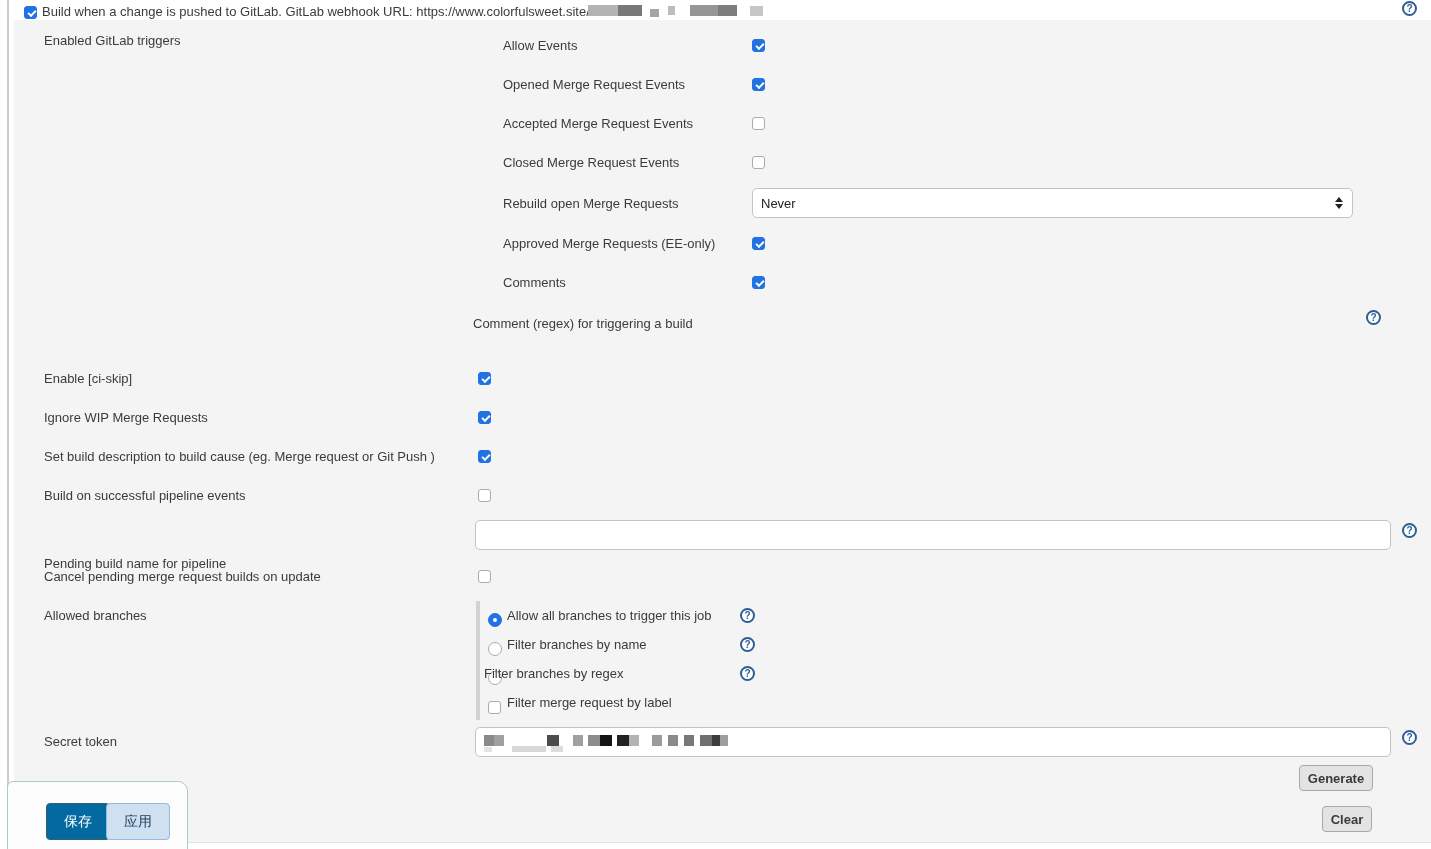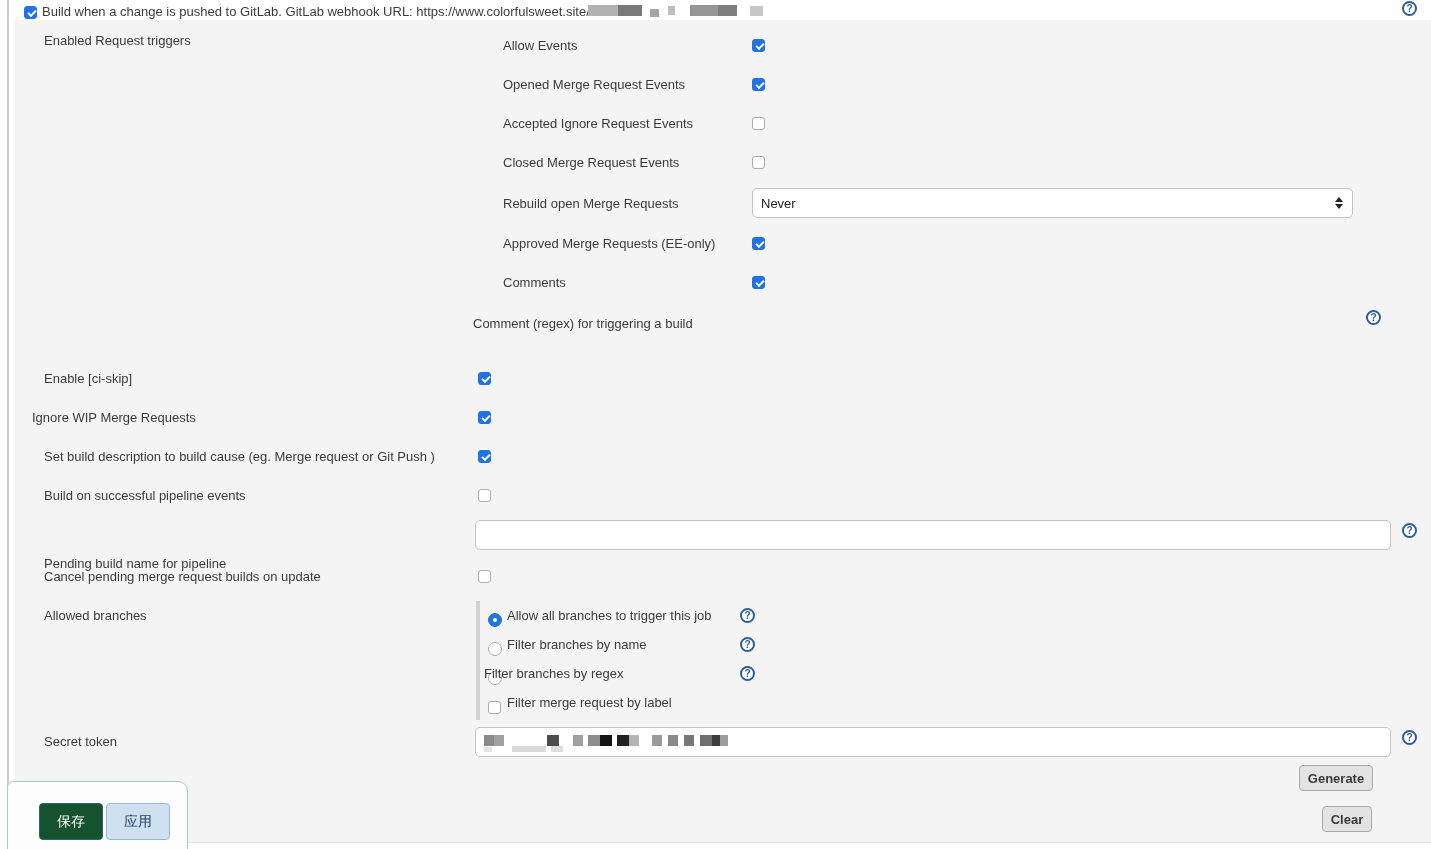--- a/index.html
+++ b/index.html
@@ -42,21 +42,21 @@
   .spin .up { border-bottom:5px solid #222; }
   .spin .dn { border-top:5px solid #222; }
 
   
   .btn-gray { position:absolute; background:#e3e3e3; border:1px solid #a9a9a9; border-radius:4px;
               font-weight:bold; font-size:13px; color:#3a3a3a; display:flex; align-items:center; justify-content:center; cursor:pointer; }
 
   
   .footer-panel { position:absolute; left:7px; top:781px; width:181px; height:75px; background:#fcfdfc;
                   border:1px solid #a6cec0; border-radius:6px 10px 0 0; }
-  .btn-save  { position:absolute; left:31px; top:21px; width:64px; height:37px; background:#14532d; color:#fff;
+  .btn-save  { position:absolute; left:38px; top:21px; width:64px; height:37px; background:#0369a1; color:#fff;
                border:1px solid #35606e; border-radius:4px; font-size:14px; display:flex; align-items:center; justify-content:center; cursor:pointer; }
   .btn-apply { position:absolute; left:98px; top:21px; width:64px; height:37px; background:#cfe0f1; color:#20405f;
                border:1px solid #94badd; border-radius:4px; font-size:14px; display:flex; align-items:center; justify-content:center; cursor:pointer; }
 
   
   .rd { position:absolute; display:block; }
 </style>
 </head>
 <body>
 
@@ -71,29 +71,29 @@
 
   <span class="rd" style="left:588px; top:5px; width:30px; height:11px; background:#b3b3b3;"></span>
   <span class="rd" style="left:618px; top:5px; width:24px; height:11px; background:#787878;"></span>
   <span class="rd" style="left:650px; top:9px; width:9px;  height:8px;  background:#a5a5a5;"></span>
   <span class="rd" style="left:668px; top:6px; width:7px;  height:9px;  background:#bdbdbd;"></span>
   <span class="rd" style="left:690px; top:5px; width:28px; height:11px; background:#969696;"></span>
   <span class="rd" style="left:718px; top:5px; width:19px; height:11px; background:#7d7d7d;"></span>
   <span class="rd" style="left:750px; top:6px; width:13px; height:10px; background:#c6c6c6;"></span>
   <span class="help" style="left:1402px; top:1px;"></span>
 
-  <div class="lbl" style="left:44px; top:33px;">Enabled Request triggers</div>
+  <div class="lbl" style="left:44px; top:33px;">Enabled GitLab triggers</div>
 
   <div class="lbl" style="left:503px; top:38px;">Allow Events</div>
   <span class="cb on" style="left:752px; top:39px;"></span>
 
   <div class="lbl" style="left:503px; top:77px;">Opened Merge Request Events</div>
   <span class="cb on" style="left:752px; top:78px;"></span>
 
-  <div class="lbl" style="left:503px; top:116px;">Accepted Ignore Request Events</div>
+  <div class="lbl" style="left:503px; top:116px;">Accepted Merge Request Events</div>
   <span class="cb" style="left:752px; top:117px;"></span>
 
   <div class="lbl" style="left:503px; top:155px;">Closed Merge Request Events</div>
   <span class="cb" style="left:752px; top:156px;"></span>
 
   <div class="lbl" style="left:503px; top:196px;">Rebuild open Merge Requests</div>
   <div class="select" style="left:752px; top:188px; width:601px;">
     <span>Never</span>
     <span class="spin">
         <i class="up"></i>
@@ -106,21 +106,21 @@
 
   <div class="lbl" style="left:503px; top:275px;">Comments</div>
   <span class="cb on" style="left:752px; top:276px;"></span>
 
   <div class="lbl" style="left:473px; top:316px;">Comment (regex) for triggering a build</div>
   <span class="help" style="left:1366px; top:310px;"></span>
 
   <div class="lbl" style="left:44px; top:371px;">Enable [ci-skip]</div>
   <span class="cb on" style="left:478px; top:372px;"></span>
 
-  <div class="lbl" style="left:32px; top:410px;">Ignore WIP Merge Requests</div>
+  <div class="lbl" style="left:44px; top:410px;">Ignore WIP Merge Requests</div>
   <span class="cb on" style="left:478px; top:411px;"></span>
 
   <div class="lbl" style="left:44px; top:449px;">Set build description to build cause (eg. Merge request or Git Push )</div>
   <span class="cb on" style="left:478px; top:450px;"></span>
 
   <div class="lbl" style="left:44px; top:488px;">Build on successful pipeline events</div>
   <span class="cb" style="left:478px; top:489px;"></span>
 
   <div class="lbl" style="left:44px; top:528px;margin-top:28px;">Pending build name for pipeline</div>
   <input class="ti" style="left: 475px; top: 520px; width: 916px;" type="text" value="">

